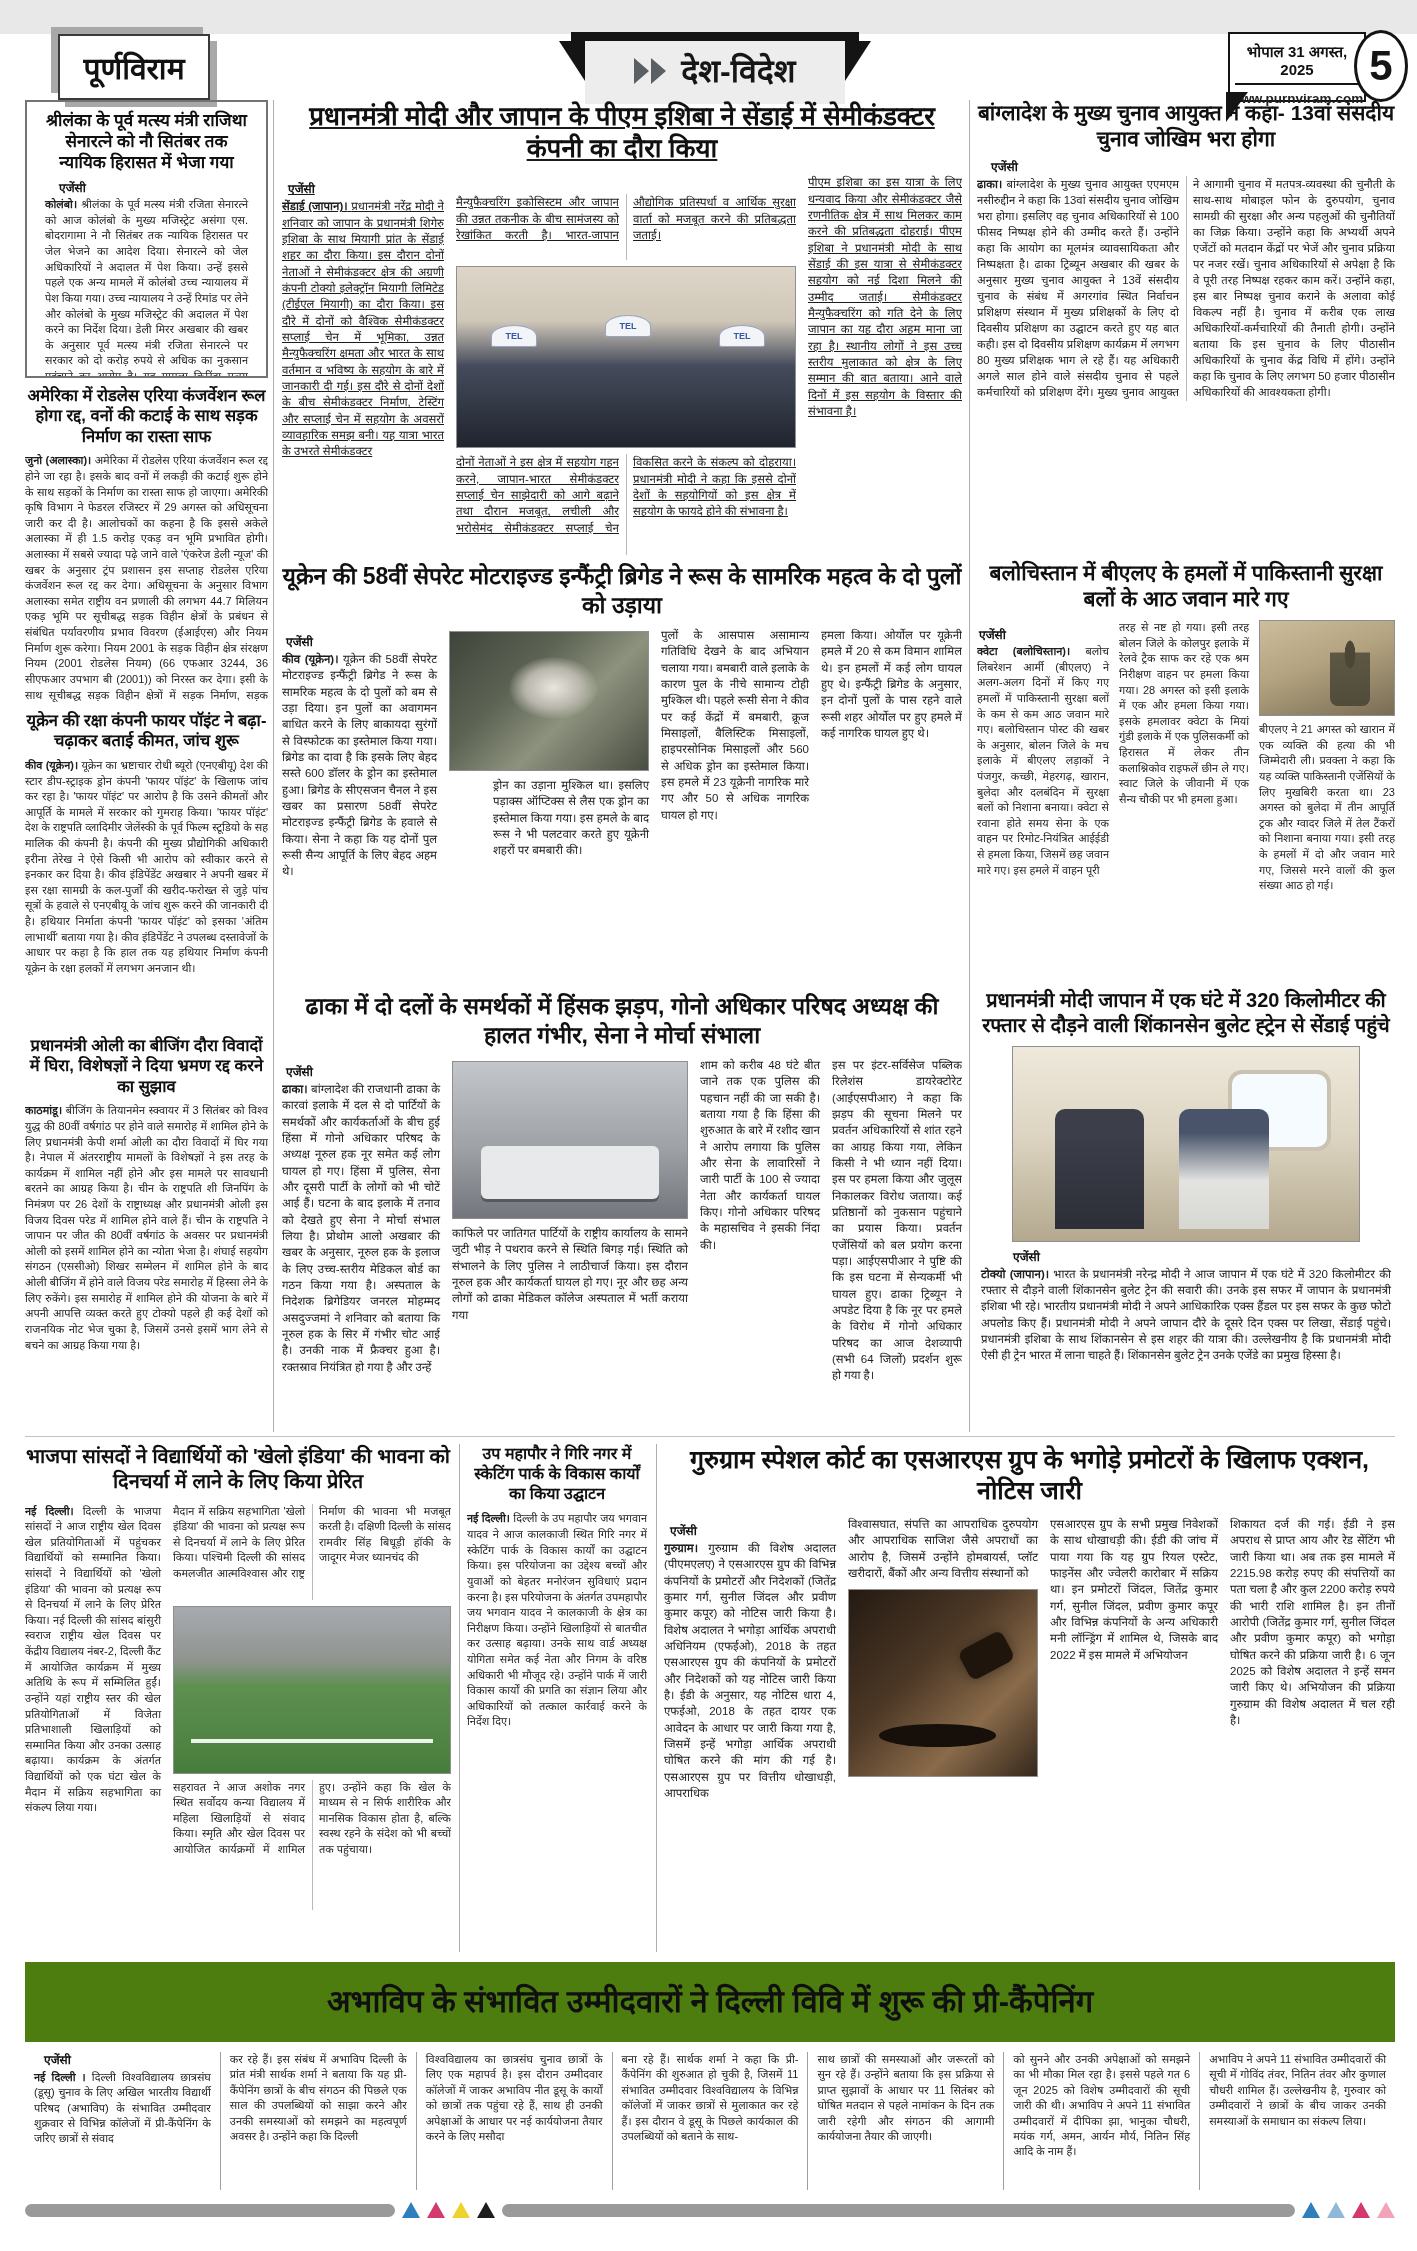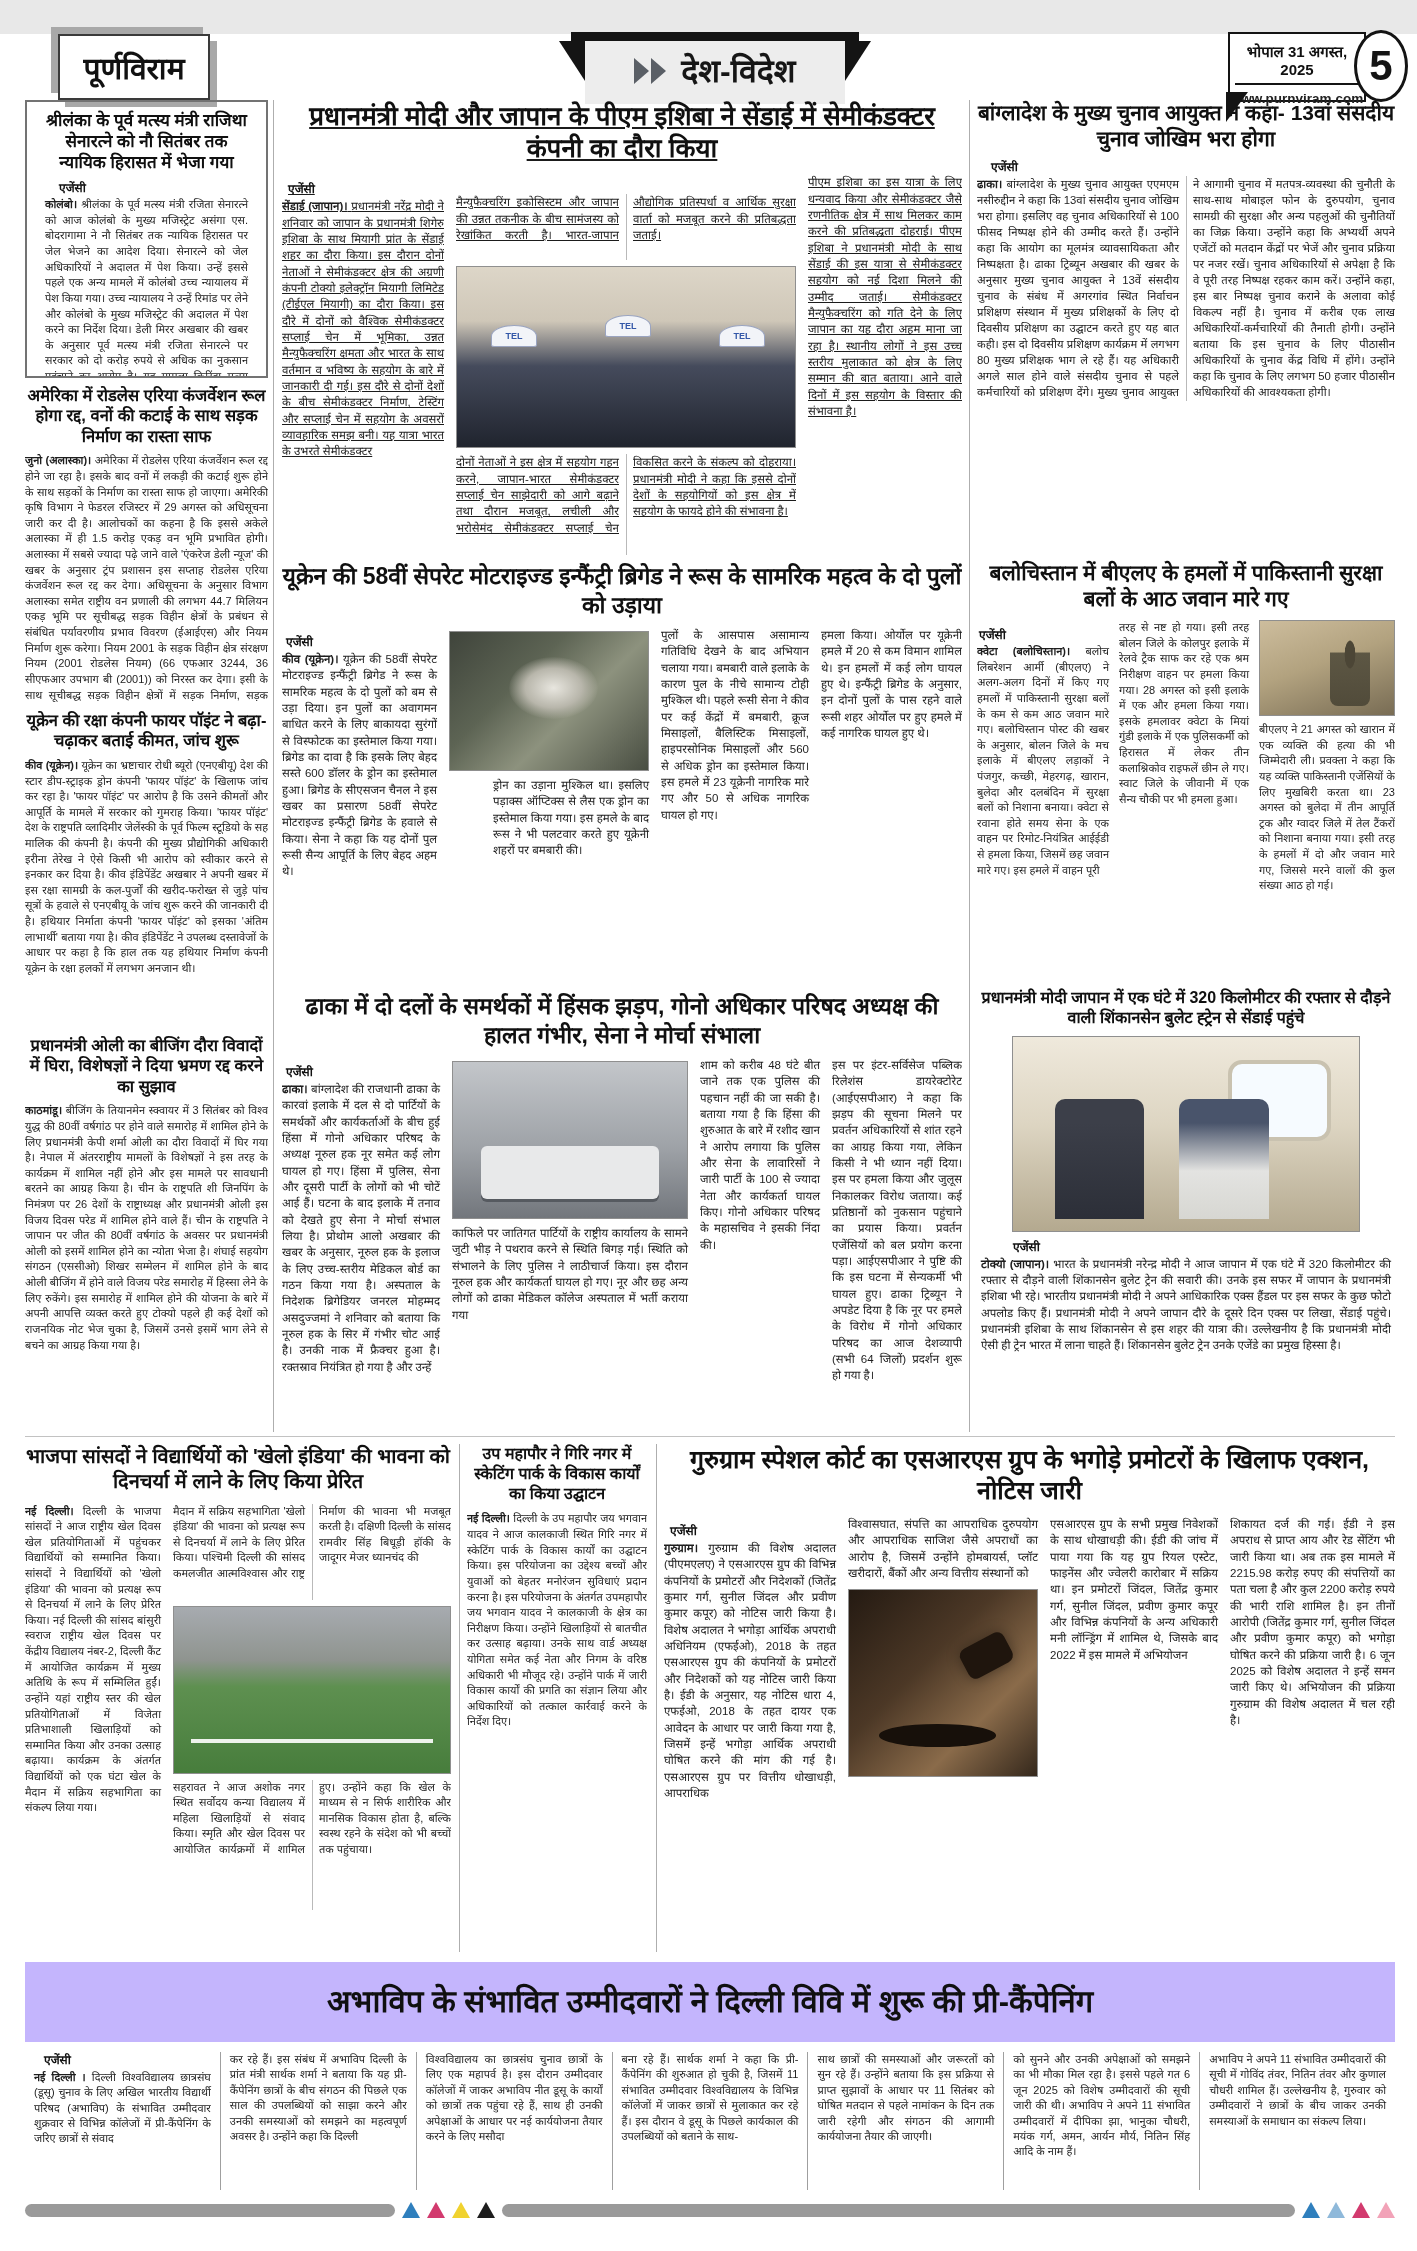--- a/index.html
+++ b/index.html
@@ -55,21 +55,21 @@
   .ph-train .man { position:absolute; bottom:6%; width:26%; height:62%; border-radius:10px 10px 0 0; }
   .ph-train .m1 { left:12%; background:linear-gradient(180deg,#3c3f49 20%,#2c2f38 100%); }
   .ph-train .m2 { left:48%; background:linear-gradient(180deg,#49546b 20%,#e3e3e1 60%,#d7d7d2 100%); }
   .ph-field { background:linear-gradient(180deg,#a7abb0 0%,#8f948f 32%,#5e9050 48%,#477d3c 100%); }
   .ph-field .line { position:absolute; left:6%; bottom:18%; width:88%; height:4px; background:#eef2ec; }
   .ph-gavel { background:linear-gradient(135deg,#241a12 0%,#4c3826 40%,#8a6b4a 70%,#35281c 100%); }
   .ph-gavel .head { position:absolute; right:14%; top:26%; width:26%; height:18%; background:#1f150d; border-radius:8px; transform:rotate(-28deg); box-shadow:0 0 14px #00000066; }
   .ph-gavel .base { position:absolute; left:16%; bottom:16%; width:62%; height:12%; background:#17100a; border-radius:50%; }
 
   
-  .banner { position:absolute; left:25px; top:1962px; width:1370px; height:80px; background:#c4b5fd; display:flex; align-items:center; justify-content:center; }
+  .banner { position:absolute; left:25px; top:1962px; width:1370px; height:80px; background:#4d7c0f; display:flex; align-items:center; justify-content:center; }
   .banner .hl { font-size:31px; }
   .abvp-row { position:absolute; left:25px; top:2052px; width:1370px; height:138px; display:flex; }
   .abvp-col { flex:1; padding:0 9px; border-left:1px solid #9f9f9f; font-size:11px; line-height:1.4; text-align:justify; color:#1d1d1d; overflow:hidden; }
   .abvp-col:first-child { border-left:none; }
   .marks { position:absolute; left:25px; top:2200px; width:1370px; height:20px; display:flex; align-items:center; gap:7px; }
   .mbar { height:13px; background:#9a9a9a; border-radius:7px; }
   .tri { width:0; height:0; border-left:9px solid transparent; border-right:9px solid transparent; }
   .t-blue { border-bottom:16px solid #2f7fbd; } .t-crim { border-bottom:16px solid #d23a6e; }
   .t-yel { border-bottom:16px solid #f0d22f; } .t-blk { border-bottom:16px solid #1d1d1d; }
   .t-lblue { border-bottom:16px solid #8fb9da; } .t-pink { border-bottom:16px solid #f2a3b8; }
@@ -238,21 +238,21 @@
       <div style="flex:1;">
         <div class="photo ph-sold" style="width:100%; height:96px;">
           <div class="fig"></div>
         </div>
         <p class="bd" style="font-size:11px; margin-top:6px;">बीएलए ने 21 अगस्त को खारान में एक व्यक्ति की हत्या की भी जिम्मेदारी ली। प्रवक्ता ने कहा कि यह व्यक्ति पाकिस्तानी एजेंसियों के लिए मुखबिरी करता था। 23 अगस्त को बुलेदा में तीन आपूर्ति ट्रक और ग्वादर जिले में तेल टैंकरों को निशाना बनाया गया। इसी तरह के हमलों में दो और जवान मारे गए, जिससे मरने वालों की कुल संख्या आठ हो गई।</p>
       </div>
     </div>
   </div>
 
   <div class="article" style="left:977px; top:988px; width:418px; height:444px;">
-    <div class="hl" style="font-size:16px;">प्रधानमंत्री मोदी जापान में एक घंटे में 320 किलोमीटर की रफ्तार से दौड़ने वाली शिंकानसेन बुलेट ह्ट्रेन से सेंडाई पहुंचे</div>
+    <div class="hl" style="font-size:20px;">प्रधानमंत्री मोदी जापान में एक घंटे में 320 किलोमीटर की रफ्तार से दौड़ने वाली शिंकानसेन बुलेट ह्ट्रेन से सेंडाई पहुंचे</div>
     <div class="photo ph-train" style="width:348px; height:196px; margin:8px auto 0;">
       <div class="win"></div>
       <div class="man m1"></div>
       <div class="man m2"></div>
     </div>
     <div class="byline" style="margin-left:36px;">एजेंसी</div>
     <p class="bd" style="padding:0 4px;">
       <span class="dl">टोक्यो (जापान)।</span>
       <span>भारत के प्रधानमंत्री नरेन्द्र मोदी ने आज जापान में एक घंटे में 320 किलोमीटर की रफ्तार से दौड़ने वाली शिंकानसेन बुलेट ट्रेन की सवारी की। उनके इस सफर में जापान के प्रधानमंत्री इशिबा भी रहे। भारतीय प्रधानमंत्री मोदी ने अपने आधिकारिक एक्स हैंडल पर इस सफर के कुछ फोटो अपलोड किए हैं। प्रधानमंत्री मोदी ने अपने जापान दौरे के दूसरे दिन एक्स पर लिखा, सेंडाई पहुंचे। प्रधानमंत्री इशिबा के साथ शिंकानसेन से इस शहर की यात्रा की। उल्लेखनीय है कि प्रधानमंत्री मोदी ऐसी ही ट्रेन भारत में लाना चाहते हैं। शिंकानसेन बुलेट ट्रेन उनके एजेंडे का प्रमुख हिस्सा है।</span>
     </p>

